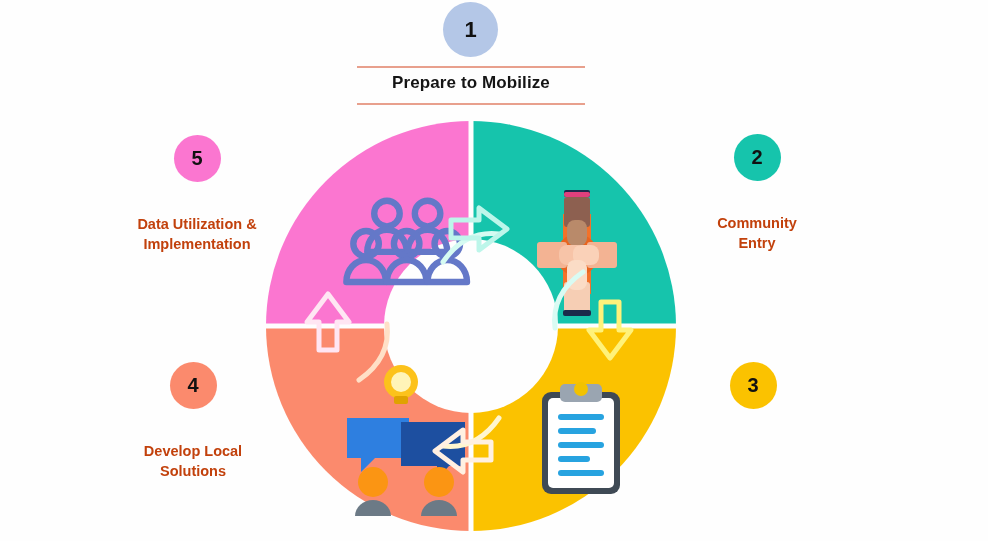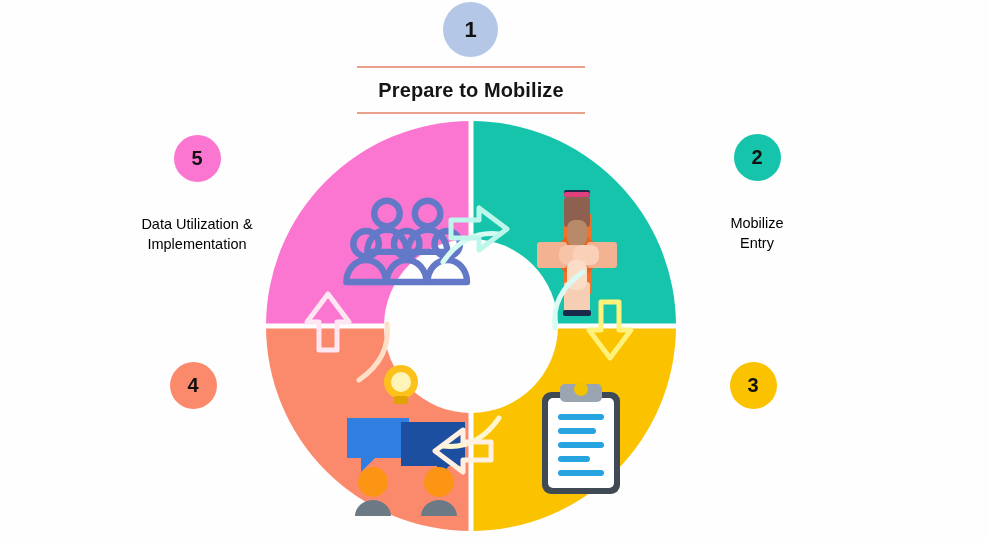--- a/index.html
+++ b/index.html
@@ -40,24 +40,24 @@
     top: 66px;
     width: 228px;
     text-align: center;
   }
   .rule {
     height: 2px;
     background: #e8a08d;
     width: 100%;
   }
   .header-title {
-    font-size: 20px;
+    font-size: 17px;
     font-weight: bold;
     color: #151515;
-    padding: 11px 0 10px 0;
+    padding: 5px 0 10px 0;
     letter-spacing: 0.1px;
   }
 
   
   #donut-wrap {
     position: absolute;
     left: 265px;
     top: 120px;
     width: 412px;
     height: 412px;
@@ -77,22 +77,22 @@
     margin: 0 auto 13px auto;
     display: flex;
     align-items: center;
     justify-content: center;
     font-size: 20px;
     font-weight: bold;
     color: #111111;
   }
   .step-label {
     font-size: 14.5px;
-    font-weight: normal;
-    color: #000000;
+    font-weight: bold;
+    color: #c2410c;
     line-height: 1.38;
     white-space: pre-line;
     margin-top: 32px;
   }
 
   #step-5 { left: 92px;  top: 135px; }
   #step-4 { left: 88px;  top: 362px; }
   #step-2 { left: 652px; top: 134px; }
   #step-3 { left: 648px; top: 362px; }
 </style>
@@ -219,25 +219,27 @@
   </div>
 
   <div class="step" id="step-5">
     <div class="step-badge" style="background:#fb76d0">5</div>
     <div class="step-label">Data Utilization &amp;
 Implementation</div>
   </div>
 
   <div class="step" id="step-4">
     <div class="step-badge" style="background:#fb8a6d">4</div>
+    <div class="step-label">Develop Local
+Solutions</div>
   </div>
 
   <div class="step" id="step-2">
     <div class="step-badge" style="background:#16c4ac">2</div>
-    <div class="step-label">Mobilize
+    <div class="step-label">Community
 Entry</div>
   </div>
 
   <div class="step" id="step-3">
     <div class="step-badge" style="background:#fbc200">3</div>
   </div>
 
 </div>
 
 </body></html>

